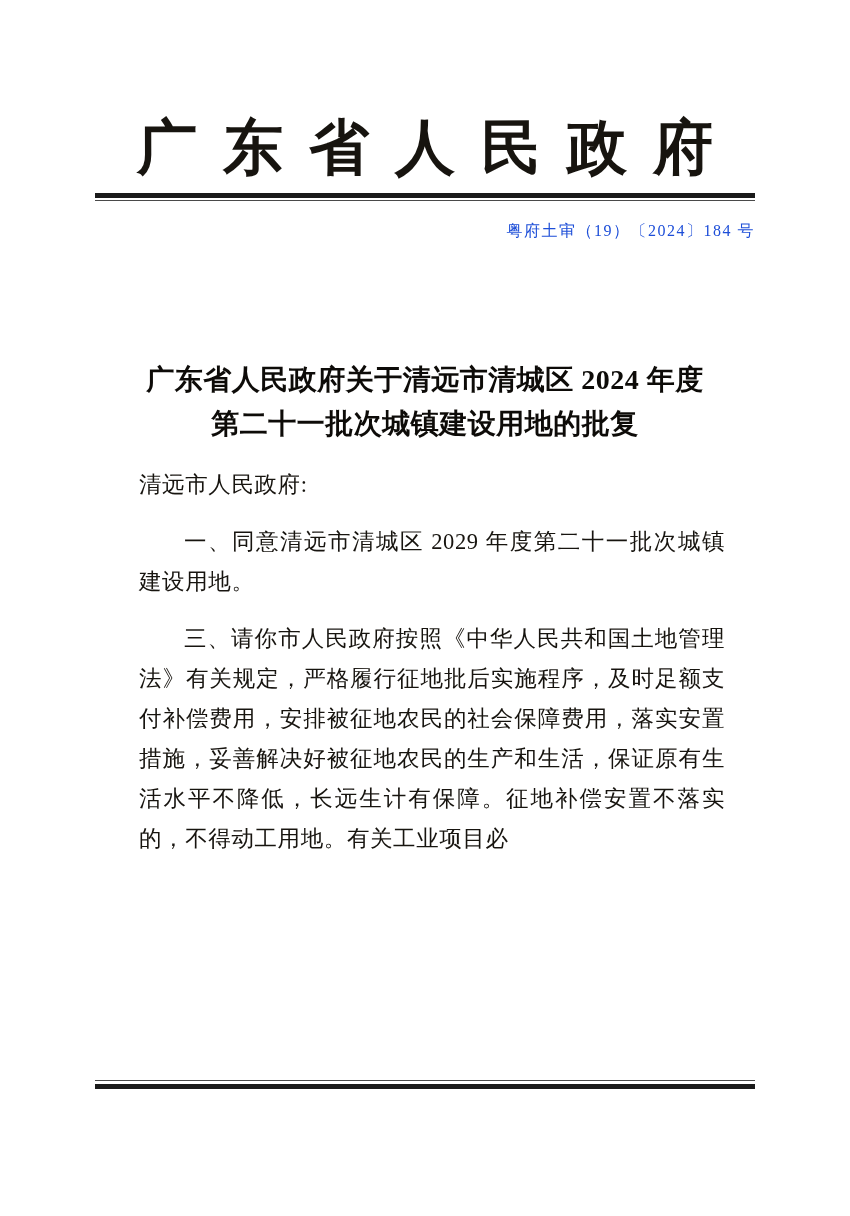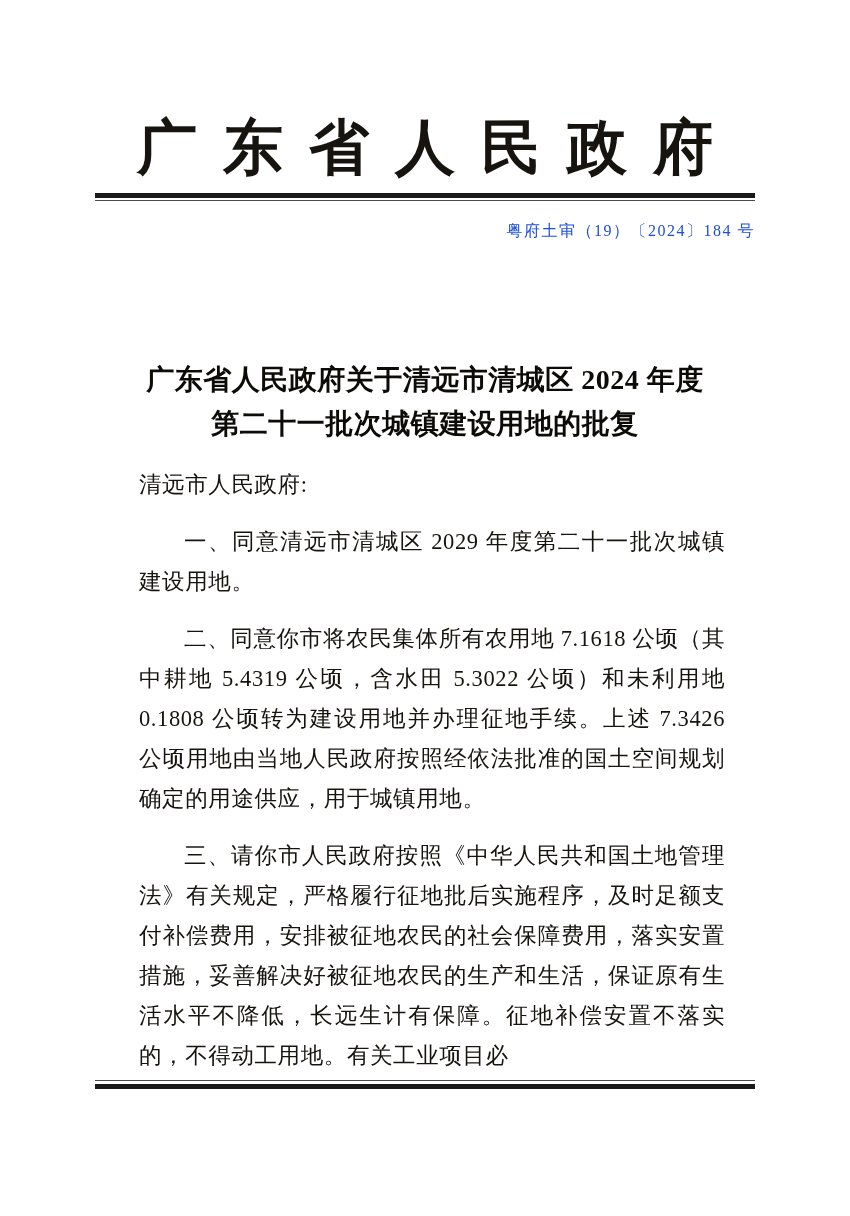--- a/index.html
+++ b/index.html
@@ -158,21 +158,20 @@
   <div class="docnum">粤府土审（19）〔2024〕184 号</div>
 
   <div class="title">
     <span class="ln">广东省人民政府关于清远市清城区 2024 年度</span>
     <span class="ln">第二十一批次城镇建设用地的批复</span>
   </div>
 
   <div class="body">
     <p class="flush">清远市人民政府:</p>
     <p class="indent">一、同意清远市清城区 2029 年度第二十一批次城镇建设用地。</p>
-    <p class="indent">二、同意你市将农民集体所有农用地 7.1618 公顷（其中耕地 5.4319 公顷，含水田 5.3022 公顷）和未利用地 0.1808 公顷转为建设用地并办理征地手续。上述 7.3426 公顷用地由当地人民政府按照经依法批准的国土空间规划确定的用途供应，用于城镇用地。</p>
     <p class="indent">三、请你市人民政府按照《中华人民共和国土地管理法》有关规定，严格履行征地批后实施程序，及时足额支付补偿费用，安排被征地农民的社会保障费用，落实安置措施，妥善解决好被征地农民的生产和生活，保证原有生活水平不降低，长远生计有保障。征地补偿安置不落实的，不得动工用地。有关工业项目必</p>
   </div>
 
   <div class="rule-foot" style="top:1080px;">
     <div class="thin"></div>
     <div class="gap"></div>
     <div class="thick"></div>
   </div>
 
   <div class="footer-blank"></div>

